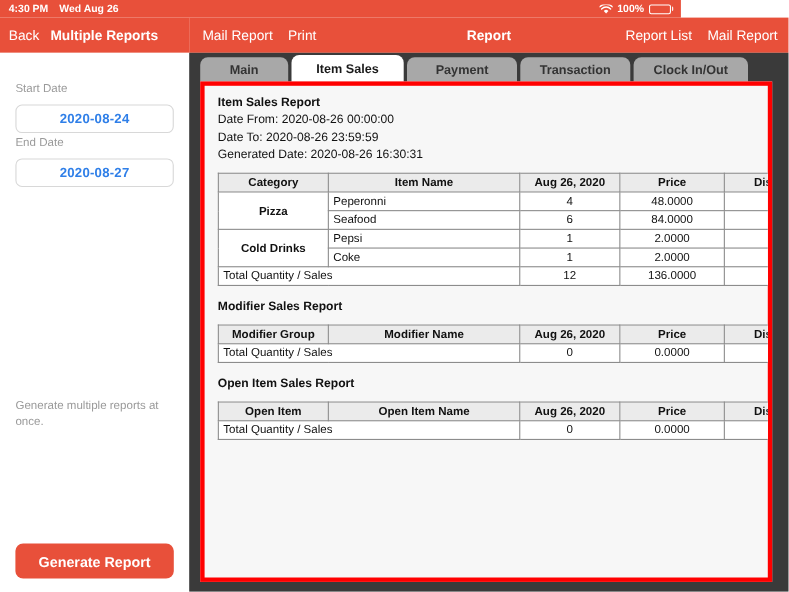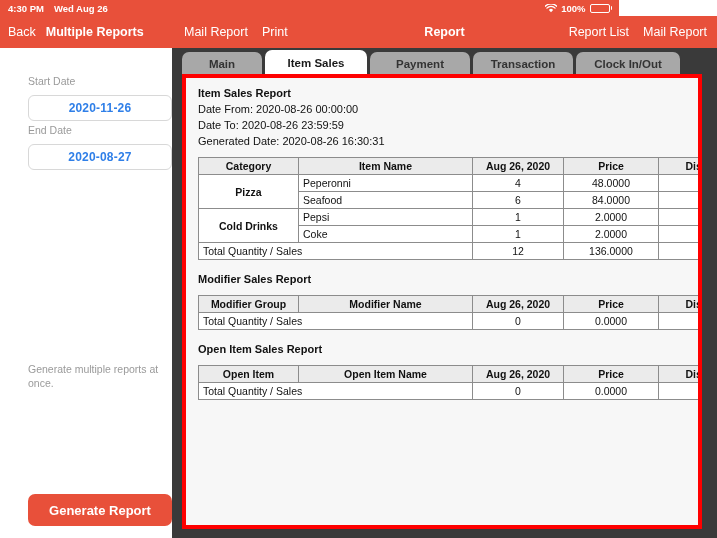--- a/index.html
+++ b/index.html
@@ -46,21 +46,21 @@
   .nav-title { font-size: 12.5px; font-weight: bold; color: #ffffff; white-space: nowrap; }
   .nl-back { margin-left: 8px; }
   .nl-title { margin-left: 10px; }
   .nr-mail { margin-left: 12px; }
   .nr-print { margin-left: 14px; }
   .nr-title { position: absolute; left: 0; right: 0; text-align: center; pointer-events: none; }
   .nr-right { margin-left: auto; display: flex; align-items: center; gap: 14px; margin-right: 10px; }
 
   
   .sidebar {
-    position: absolute; top: 48px; left: 14px; width: 172px; height: 490px;
+    position: absolute; top: 48px; left: 0; width: 172px; height: 490px;
     background: #ffffff;
   }
   .field-label {
     font-size: 10.5px; color: #9a9a9a; margin-left: 14px; margin-top: 0;
   }
   .date-box {
     margin: 5px 14px 0 14px; height: 26px;
     border: 1px solid #d8d8d8; border-radius: 6px;
     background: #ffffff;
     display: flex; align-items: center; justify-content: center;
@@ -185,21 +185,21 @@
     <span class="nav-title nr-title">Report</span>
     <span class="nr-right">
       <span class="nav-btn">Report List</span>
       <span class="nav-btn">Mail Report</span>
     </span>
   </div>
 
   <div class="sidebar">
     <div class="field-label lbl-start">Start Date</div>
     <div class="date-box box-start">
-      <span>2020-11-26</span>
+      <span>2020-08-24</span>
     </div>
     <div class="field-label lbl-end">End Date</div>
     <div class="date-box box-end">
       <span>2020-08-27</span>
     </div>
     <div class="hint">Generate multiple reports at once.</div>
     <button class="gen-btn">Generate Report</button>
   </div>
 
   <div class="rightpanel">

